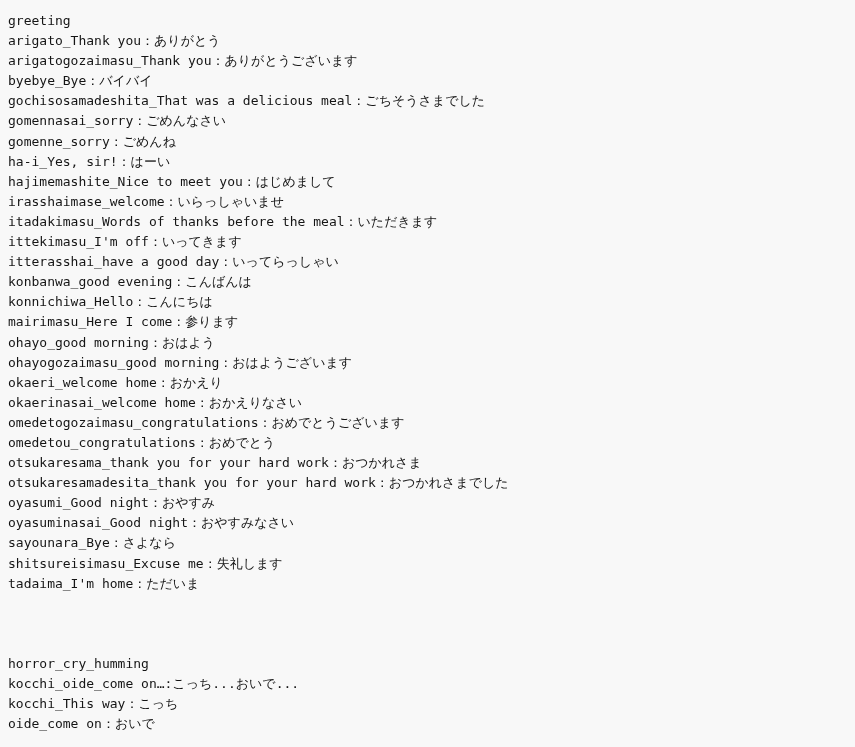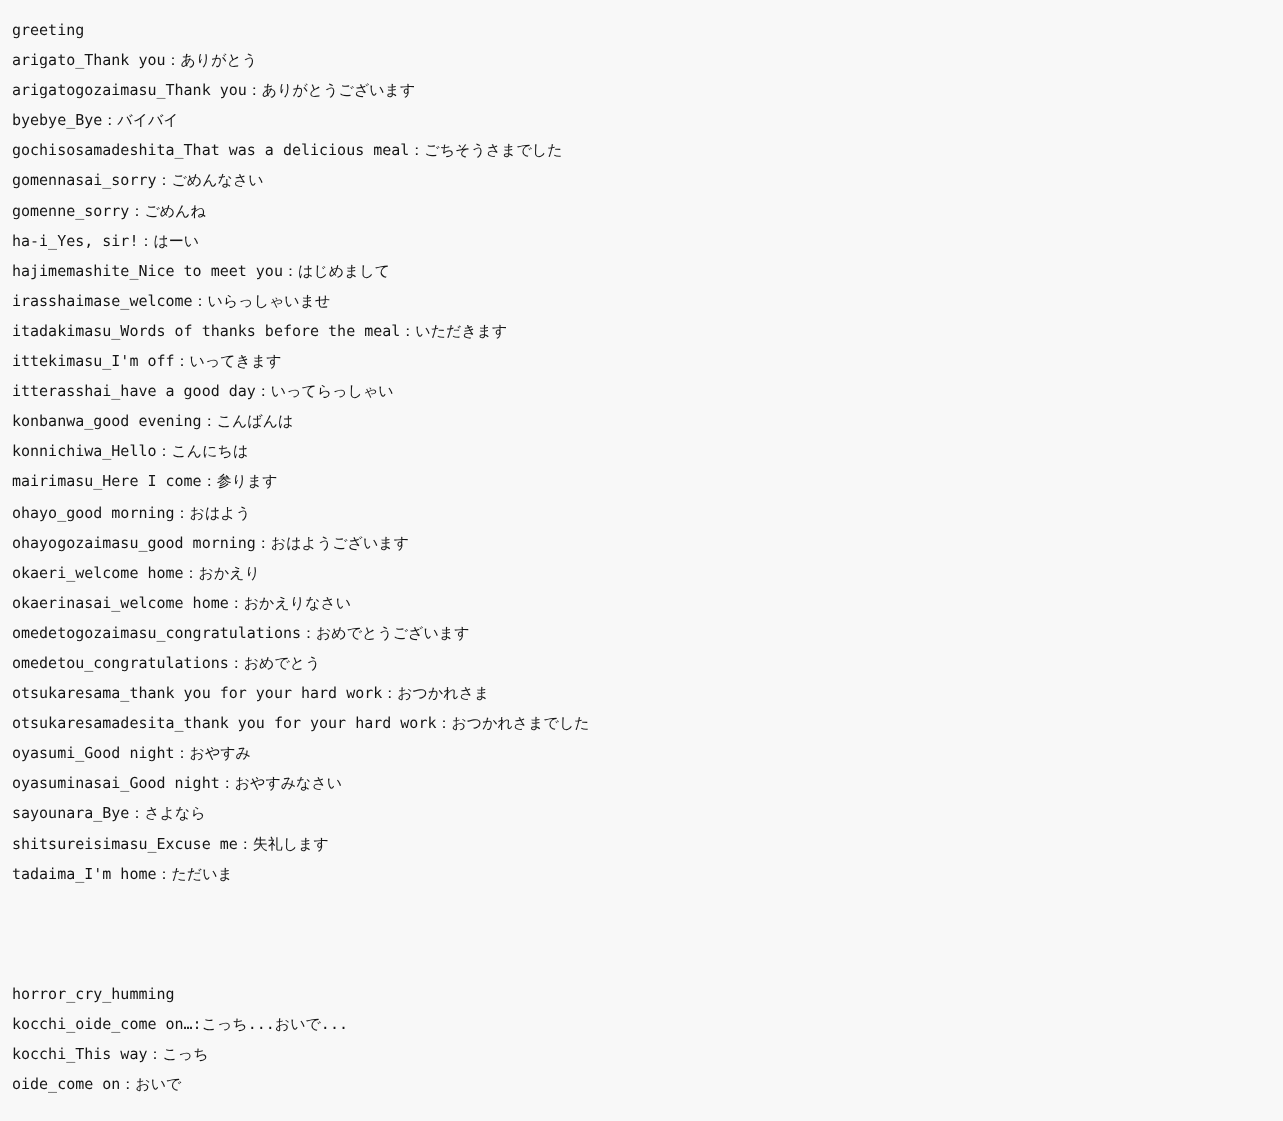--- a/index.html
+++ b/index.html
@@ -13,21 +13,21 @@
     background: #f8f8f8;
     overflow: hidden;
   }
   #text-listing {
     box-sizing: border-box;
     width: 855px;
     height: 747px;
     background: #f8f8f8;
     padding: 11px 0 0 8px;
     font-family: "DejaVu Sans Mono", "Liberation Mono", monospace;
-    font-size: 10px;
+    font-size: 13px;
     line-height: 20.1px;
     color: #151515;
     -webkit-font-smoothing: none;
     white-space: pre;
   }
   .section {
     display: block;
   }
   .line {
     display: block;

